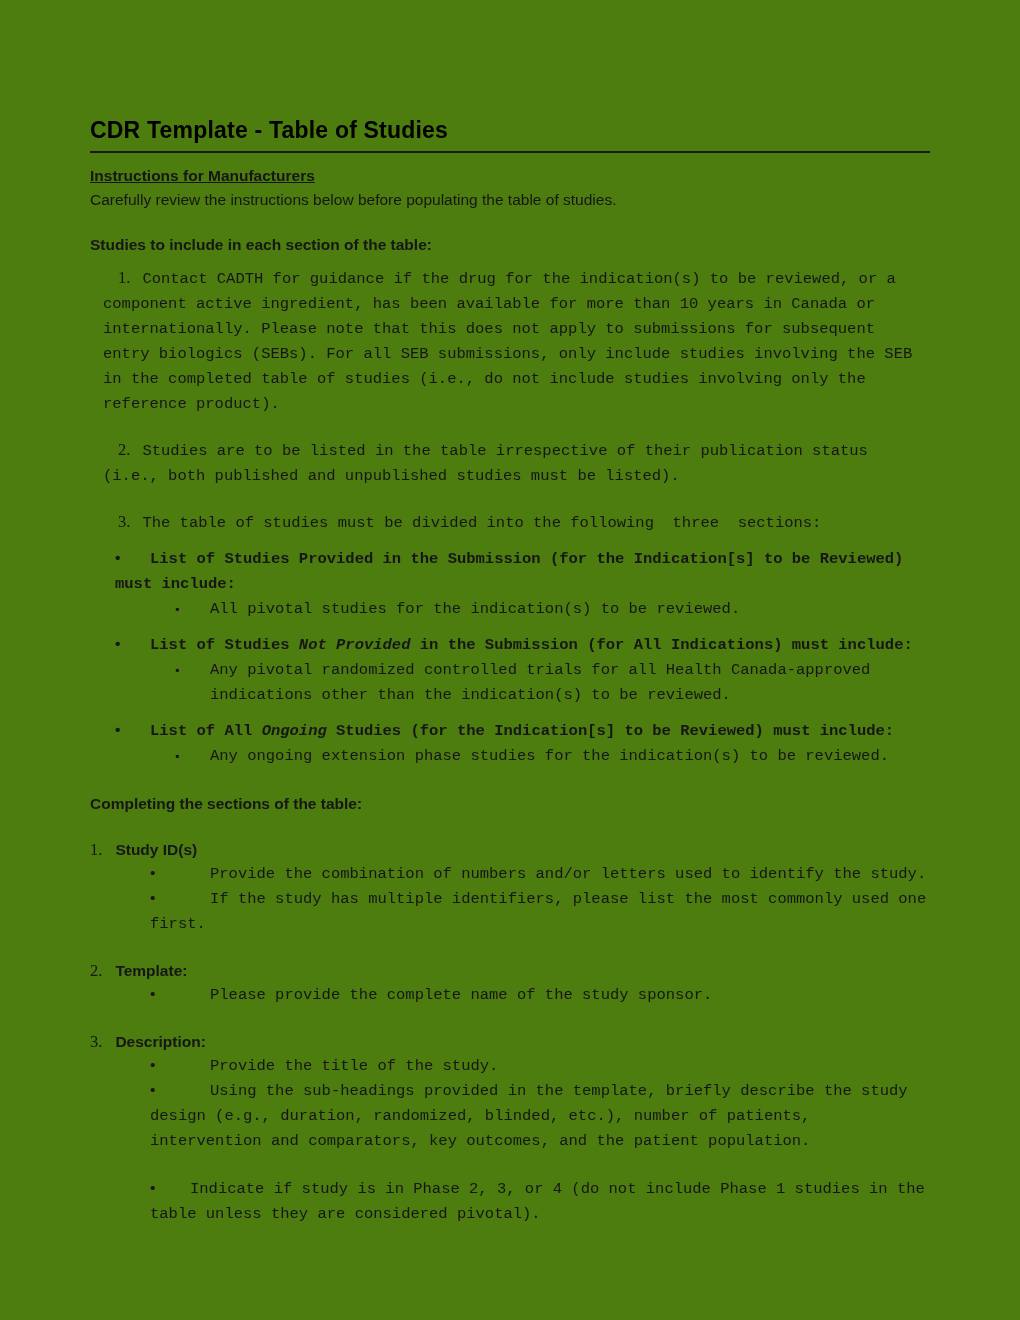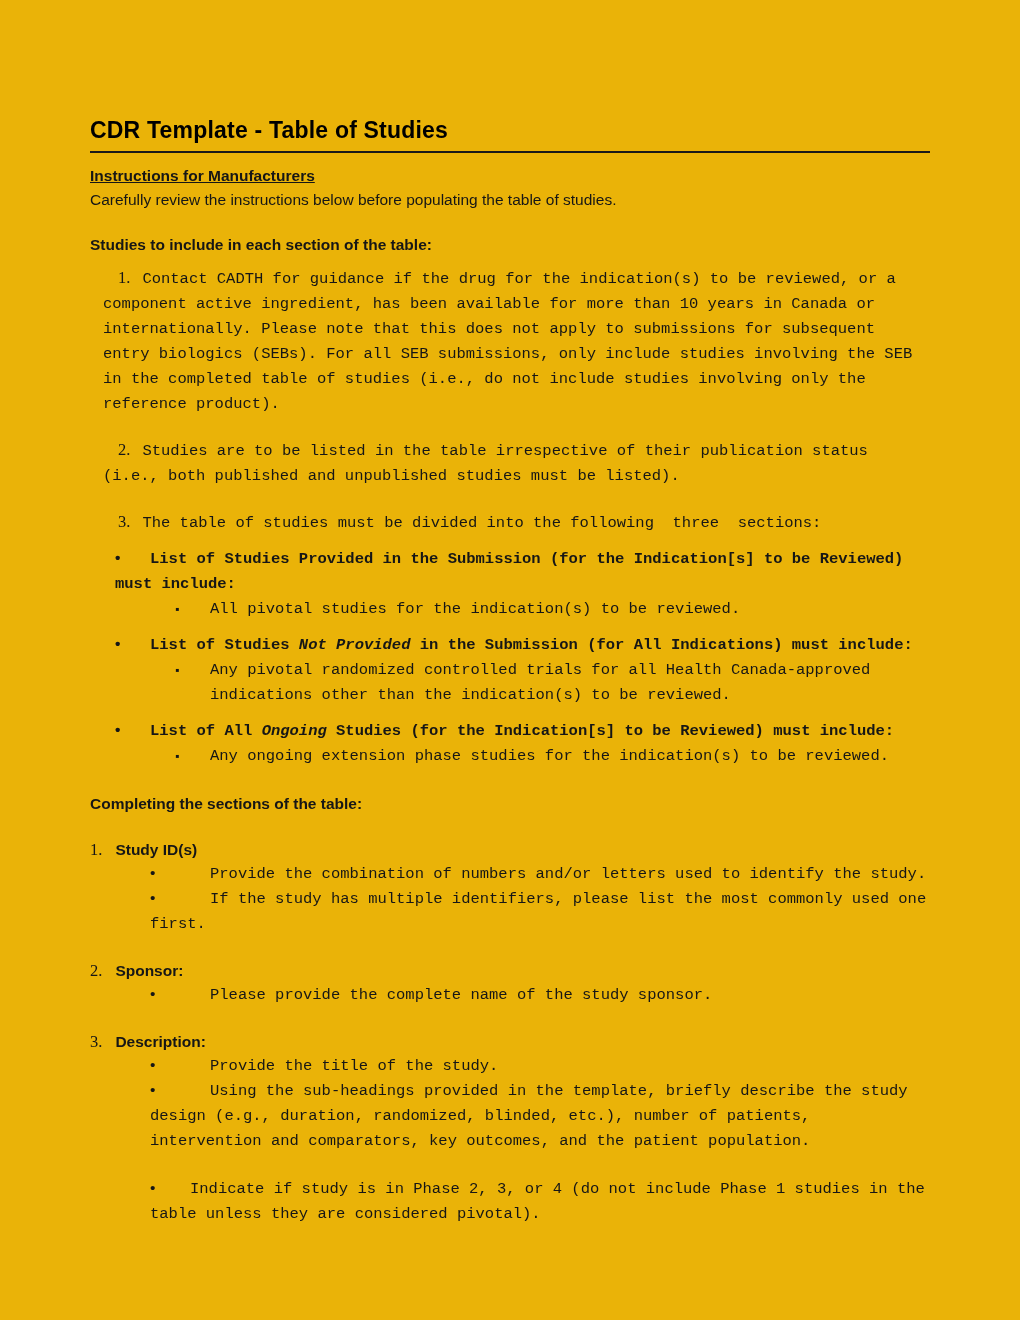--- a/index.html
+++ b/index.html
@@ -12,21 +12,21 @@
     font-size: 15.5px;
     line-height: 23px;
     -webkit-font-smoothing: antialiased;
   }
   .page {
     width: 1020px;
     height: 1320px;
     overflow: hidden;
     box-sizing: border-box;
     padding: 116px 90px 0 90px;
-    background: #eab308;
+    background: #4d7c0f;
   }
   .doc-title {
     font-size: 23px;
     font-weight: bold;
     color: #000;
     margin: 0;
     padding: 0 0 7px 0;
     border-bottom: 2px solid #1a1a1a;
     line-height: 28px;
     letter-spacing: 0.2px;
@@ -134,21 +134,21 @@
   <div class="c-item">
     <div class="c-head">
       <span class="cnum">1.</span><span class="cgap"></span><span class="c-label">Study ID(s)</span>
     </div>
     <div class="c-bullet"><span class="cb-box"><span>•</span></span><span class="txt">Provide the combination of numbers and/or letters used to identify the study.</span></div>
     <div class="c-bullet"><span class="cb-box"><span>•</span></span><span class="txt">If the study has multiple identifiers, please list the most commonly used one first.</span></div>
   </div>
 
   <div class="c-item">
     <div class="c-head">
-      <span class="cnum">2.</span><span class="cgap"></span><span class="c-label">Sponsor:</span>
+      <span class="cnum">2.</span><span class="cgap"></span><span class="c-label">Template:</span>
     </div>
     <div class="c-bullet"><span class="cb-box"><span>•</span></span><span class="txt">Please provide the complete name of the study sponsor.</span></div>
   </div>
 
   <div class="c-item">
     <div class="c-head">
       <span class="cnum">3.</span><span class="cgap"></span><span class="c-label">Description:</span>
     </div>
     <div class="c-bullet"><span class="cb-box"><span>•</span></span><span class="txt">Provide the title of the study.</span></div>
     <div class="c-bullet"><span class="cb-box"><span>•</span></span><span class="txt">Using the sub-headings provided in the template, briefly describe the study design (e.g., duration, randomized, blinded, etc.), number of patients, intervention and comparators, key outcomes, and the patient population.</span></div>

